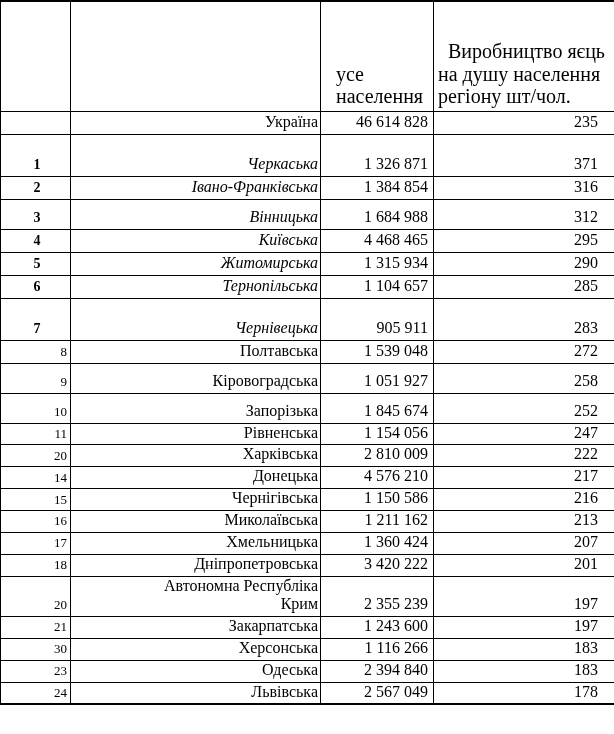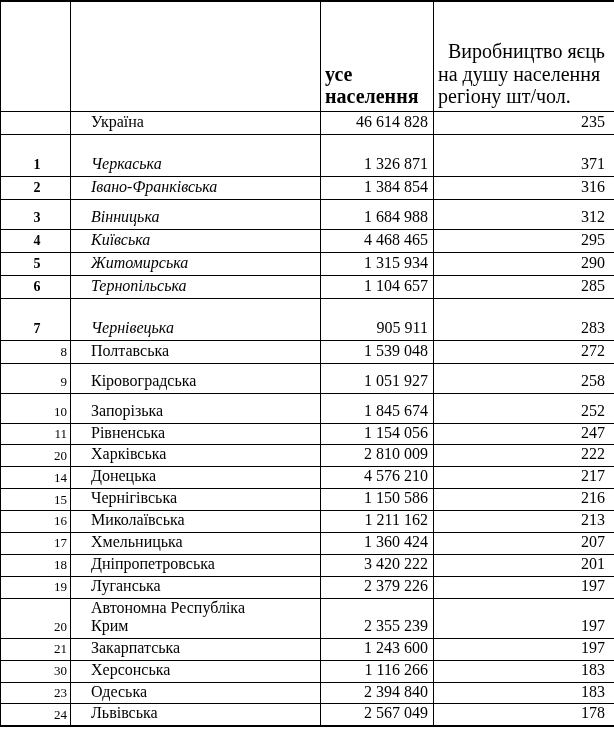--- a/index.html
+++ b/index.html
@@ -33,35 +33,35 @@
     overflow: hidden;
   }
   thead tr { height: 110px; }
   th {
     font-weight: normal;
     text-align: left;
     font-size: 20px;
   }
   .pre { white-space: pre-line; }
   th.c-prod { text-indent: 10px; padding-left: 4px; }
-  th.c-pop  { padding-left: 4px; font-weight: bold; }
+  th.c-pop  { padding-left: 15px; }
 
   td.c-rank {
     text-align: right;
     font-size: 13px;
     padding-right: 3px;
   }
   td.c-region {
-    text-align: left;
-    padding-left: 20px;
+    text-align: right;
+    padding-left: 8px;
     white-space: pre-line;
     margin-left: 32px;
   }
   td.c-num  { text-align: right; padding-right: 5px; }
-  td.c-prodcell { padding-right: 9px; }
+  td.c-prodcell { padding-right: 16px; }
 
   tr.emph td.c-rank {
     text-align: center;
     font-weight: bold;
     font-size: 14px;
     padding-right: 0;
   }
   tr.emph td.c-region {
     font-weight: normal;
     font-style: italic;
@@ -197,26 +197,20 @@
     <td class="c-region">Хмельницька</td>
     <td class="c-num">1 360 424</td>
     <td class="c-num c-prodcell">207</td>
   </tr>
         <tr class="h-b">
     <td class="c-rank">18</td>
     <td class="c-region">Дніпропетровська</td>
     <td class="c-num">3 420 222</td>
     <td class="c-num c-prodcell">201</td>
   </tr>
-        <tr class="h-b">
-    <td class="c-rank">19</td>
-    <td class="c-region">Луганська</td>
-    <td class="c-num">2 379 226</td>
-    <td class="c-num c-prodcell">197</td>
-  </tr>
         <tr class="h-wrap">
     <td class="c-rank">20</td>
     <td class="c-region">Автономна Республіка
 Крим</td>
     <td class="c-num">2 355 239</td>
     <td class="c-num c-prodcell">197</td>
   </tr>
         <tr class="h-b">
     <td class="c-rank">21</td>
     <td class="c-region">Закарпатська</td>

